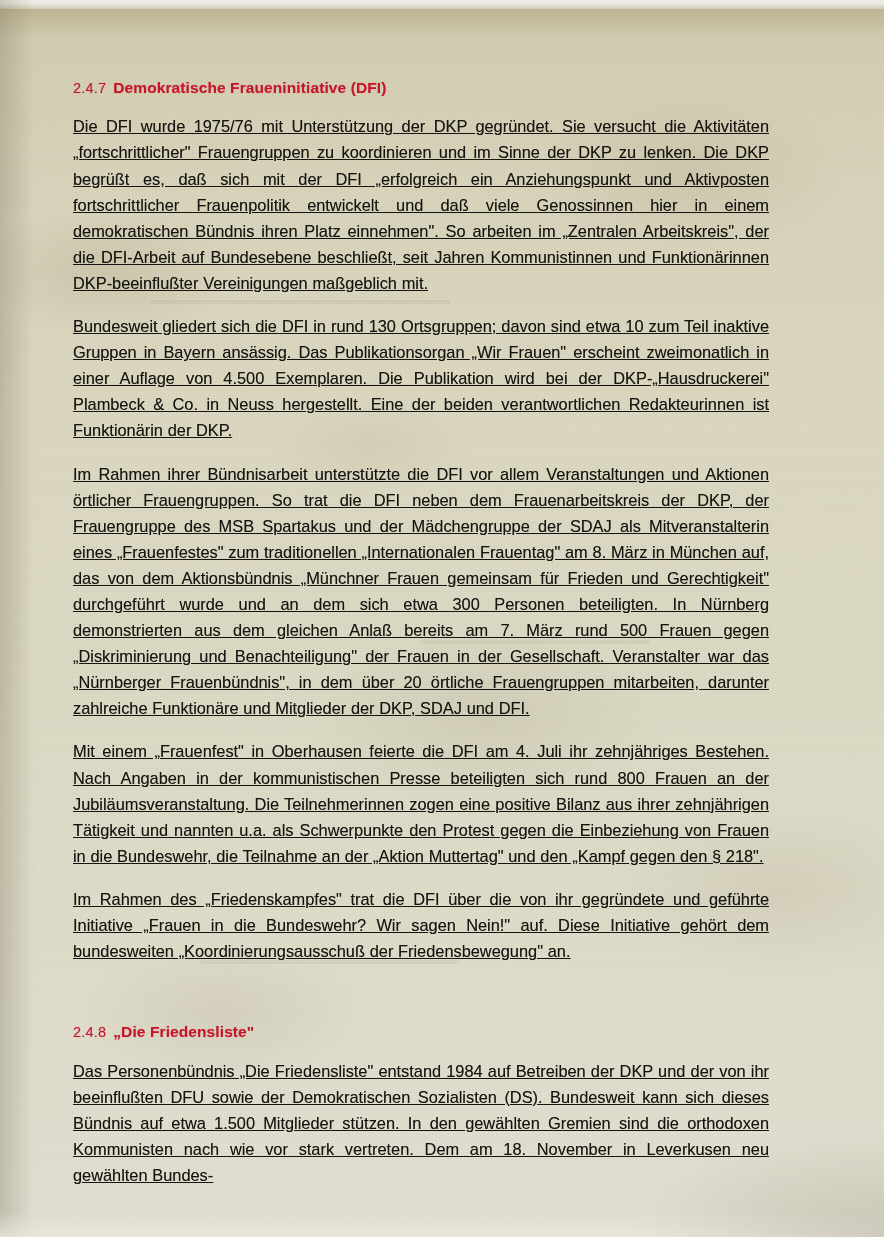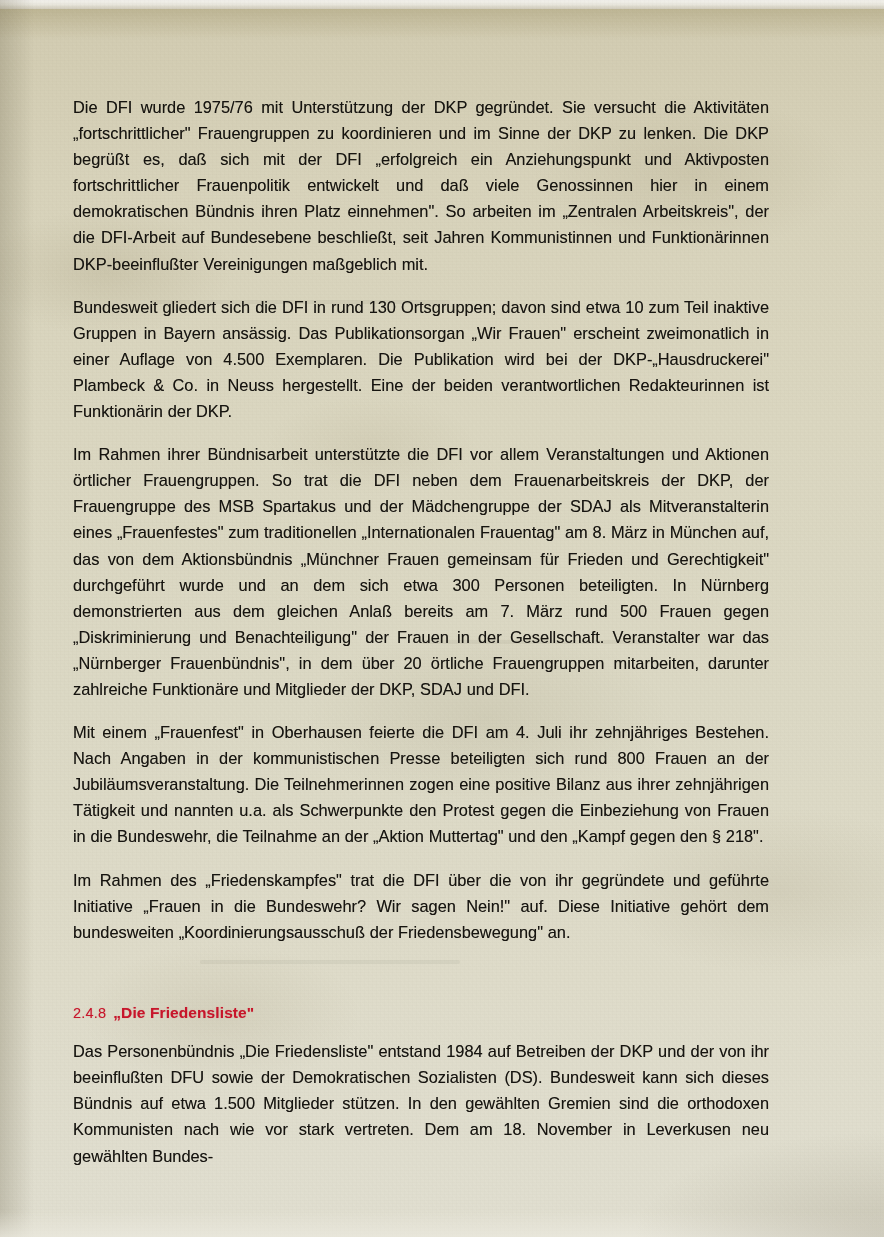--- a/index.html
+++ b/index.html
@@ -133,20 +133,21 @@
   p.body {
     margin: 16px 0 17px 0;
     font-size: 16.4px;
     line-height: 26.1px;
     color: #15130f;
     text-align: justify;
     text-justify: inter-word;
     letter-spacing: -0.02px;
     word-spacing: 0.2px;
     text-shadow: 0 0 0.6px rgba(20,18,14,0.45);
+    text-decoration: underline;
   }
   p.body:last-child { margin-bottom: 0; }
 
   .gap-before-248 { height: 41px; }
 
   
   .showthrough {
     position: absolute;
     pointer-events: none;
     opacity: 0.055;
@@ -162,20 +163,23 @@
   <div id="top-edge"></div>
   <div id="top-edge-shade"></div>
   <div id="left-gutter"></div>
 
   <div class="showthrough" style="left:150px; top:300px; width:300px; height:4px;"></div>
   <div class="showthrough" style="left:420px; top:640px; width:230px; height:4px;"></div>
   <div class="showthrough" style="left:200px; top:960px; width:260px; height:4px;"></div>
 
   <div id="content">
 
+    <h2 class="heading heading-247">
+      <span class="num">2.4.7</span><span class="ttl">Demokratische Fraueninitiative (DFI)</span>
+    </h2>
 
     <p class="body">Die DFI wurde 1975/76 mit Unterstützung der DKP gegründet. Sie versucht die Aktivitäten „fortschrittlicher" Frauengruppen zu koordinieren und im Sinne der DKP zu lenken. Die DKP begrüßt es, daß sich mit der DFI „erfolgreich ein Anziehungspunkt und Aktivposten fortschrittlicher Frauenpolitik entwickelt und daß viele Genossinnen hier in einem demokratischen Bündnis ihren Platz einnehmen". So arbeiten im „Zentralen Arbeitskreis", der die DFI-Arbeit auf Bundesebene beschließt, seit Jahren Kommunistinnen und Funktionärinnen DKP-beeinflußter Vereinigungen maßgeblich mit.</p>
     <p class="body">Bundesweit gliedert sich die DFI in rund 130 Ortsgruppen; davon sind etwa 10 zum Teil inaktive Gruppen in Bayern ansässig. Das Publikationsorgan „Wir Frauen" erscheint zweimonatlich in einer Auflage von 4.500 Exemplaren. Die Publikation wird bei der DKP-„Hausdruckerei" Plambeck &amp; Co. in Neuss hergestellt. Eine der beiden verantwortlichen Redakteurinnen ist Funktionärin der DKP.</p>
     <p class="body">Im Rahmen ihrer Bündnisarbeit unterstützte die DFI vor allem Veranstaltungen und Aktionen örtlicher Frauengruppen. So trat die DFI neben dem Frauenarbeitskreis der DKP, der Frauengruppe des MSB Spartakus und der Mädchengruppe der SDAJ als Mitveranstalterin eines „Frauenfestes" zum traditionellen „Internationalen Frauentag" am 8. März in München auf, das von dem Aktionsbündnis „Münchner Frauen gemeinsam für Frieden und Gerechtigkeit" durchgeführt wurde und an dem sich etwa 300 Personen beteiligten. In Nürnberg demonstrierten aus dem gleichen Anlaß bereits am 7. März rund 500 Frauen gegen „Diskriminierung und Benachteiligung" der Frauen in der Gesellschaft. Veranstalter war das „Nürnberger Frauenbündnis", in dem über 20 örtliche Frauengruppen mitarbeiten, darunter zahlreiche Funktionäre und Mitglieder der DKP, SDAJ und DFI.</p>
     <p class="body">Mit einem „Frauenfest" in Oberhausen feierte die DFI am 4. Juli ihr zehnjähriges Bestehen. Nach Angaben in der kommunistischen Presse beteiligten sich rund 800 Frauen an der Jubiläumsveranstaltung. Die Teilnehmerinnen zogen eine positive Bilanz aus ihrer zehnjährigen Tätigkeit und nannten u.a. als Schwerpunkte den Protest gegen die Einbeziehung von Frauen in die Bundeswehr, die Teilnahme an der „Aktion Muttertag" und den „Kampf gegen den § 218".</p>
     <p class="body">Im Rahmen des „Friedenskampfes" trat die DFI über die von ihr gegründete und geführte Initiative „Frauen in die Bundeswehr? Wir sagen Nein!" auf. Diese Initiative gehört dem bundesweiten „Koordinierungsausschuß der Friedensbewegung" an.</p>
 
     <div class="gap-before-248"></div>
 
     <h2 class="heading heading-248">

